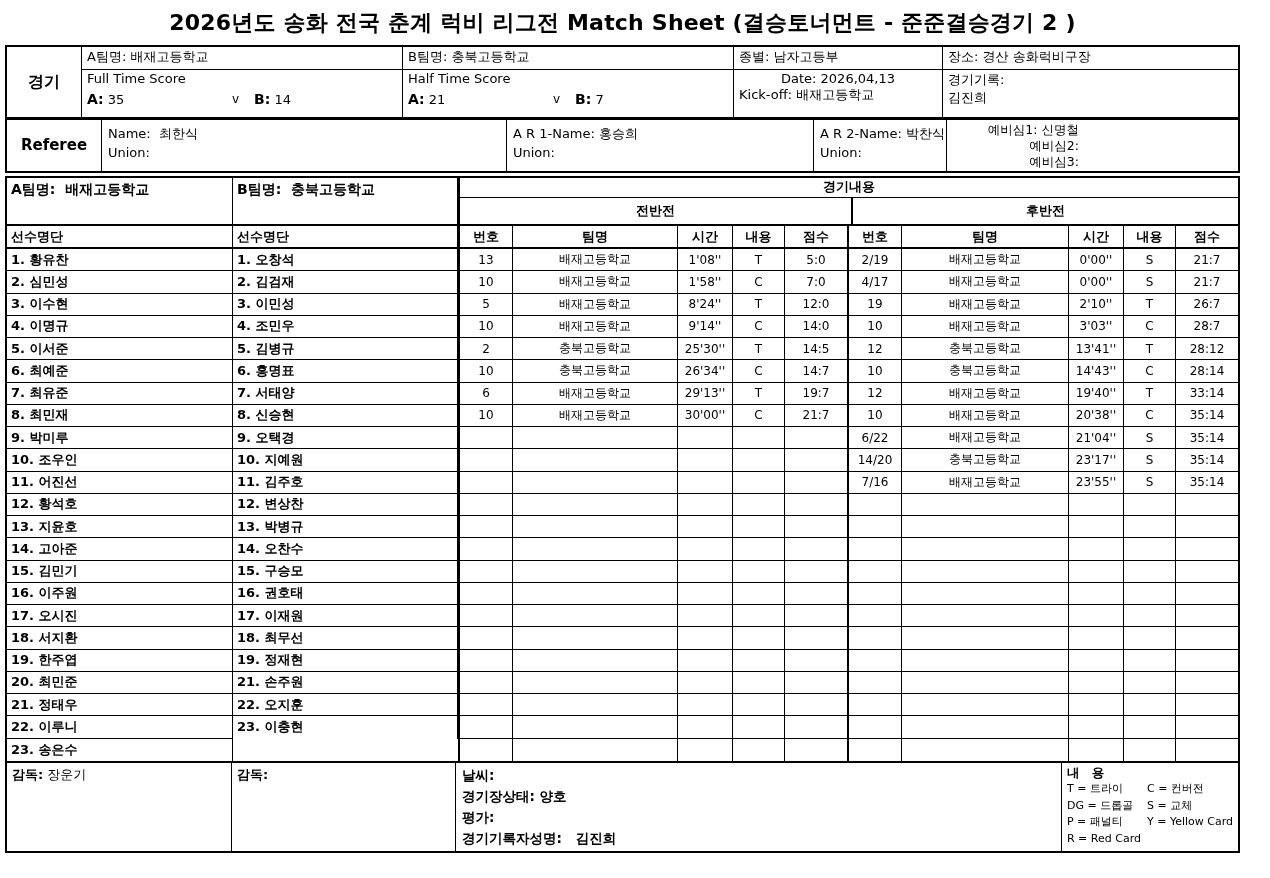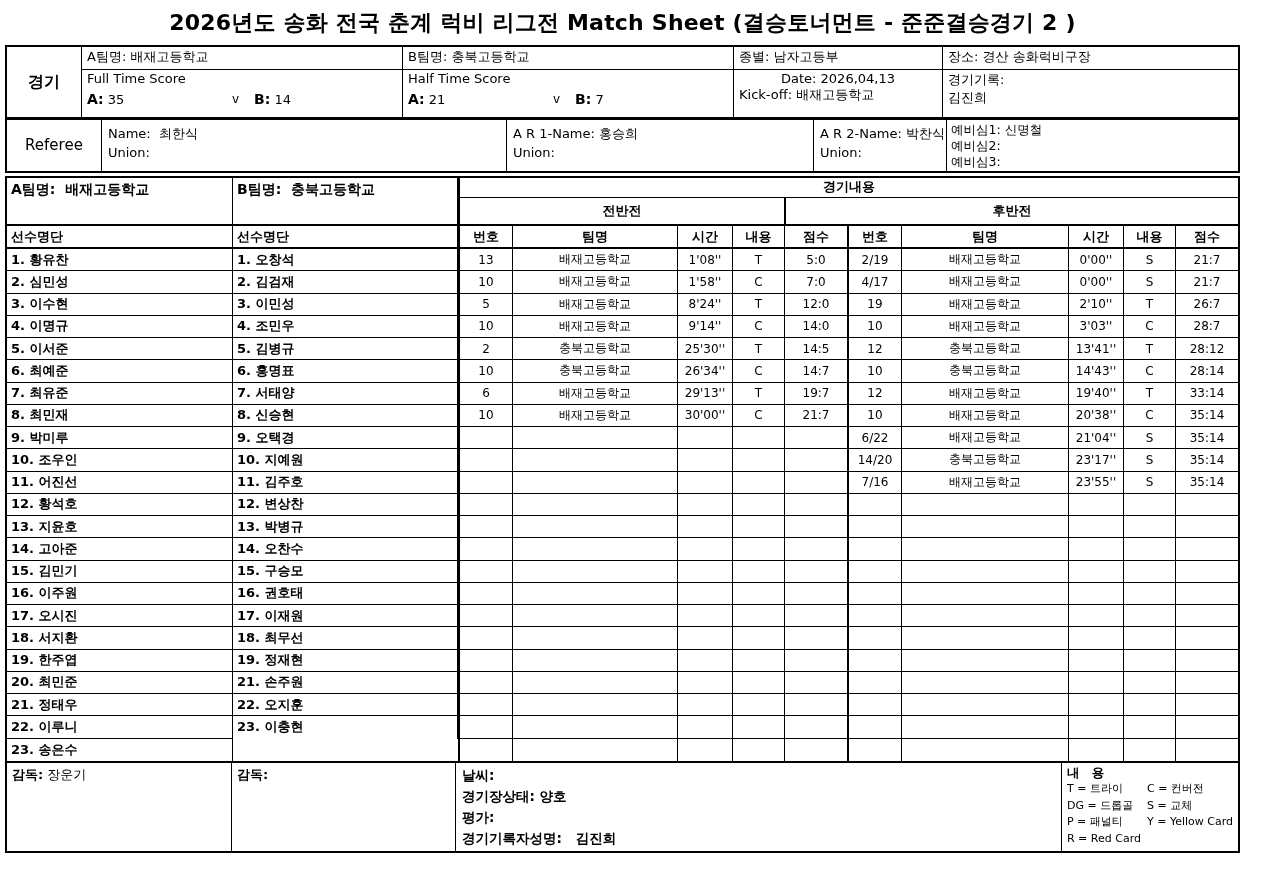--- a/index.html
+++ b/index.html
@@ -17,41 +17,41 @@
   .score-line{display:flex;align-items:center;margin-top:5px;font-size:13px;}
   .score-line .pa{width:145px;}
   .score-line .vv{width:22px;font-size:12px;}
   .blb{font-weight:bold;font-size:14px;}
   .date-line{text-align:center;}
 
   
   .ref-grid{display:grid;width:1235px;grid-template-columns:95px 405px 307px 133px 291px;border:2px solid #000;border-top:1px solid #000;height:54px;}
   .rg{border-right:1px solid #000;padding:4px 6px;font-size:13px;line-height:19px;overflow:hidden;white-space:nowrap;}
   .rg.last{border-right:none;}
-  .rg-label{display:flex;align-items:center;justify-content:center;font-weight:normal;font-size:15px;padding:0;}
-  .res-wrap{display:flex;padding:2px 4px;line-height:16px;font-size:12.5px;}
+  .rg-label{display:flex;align-items:center;justify-content:center;font-weight:bold;font-size:15px;padding:0;}
+  .res-wrap{display:flex;padding:2px 4px;line-height:16px;font-size:12.5px;text-align:right;}
   .res-left{width:128px;}
   .res-right{flex:1;}
   .res-right .tmo-line{padding-left:14px;}
 
   
   .main{display:flex;width:1235px;border:2px solid #000;margin-top:3px;}
   .left{width:451px;display:flex;}
   .l-col{display:flex;flex-direction:column;}
   .l-col.a{width:226px;}
   .l-col.b{width:225px;}
   .l-col .team-hdr{height:48px;border-right:1px solid #000;border-bottom:2px solid #000;padding:3px 4px;font-size:14px;font-weight:bold;white-space:nowrap;overflow:hidden;}
   .l-col .roster-hdr{height:23px;border-right:1px solid #000;border-bottom:2px solid #000;padding:2px 4px;font-size:13px;font-weight:bold;}
   .roster-cell{height:22.26px;border-right:1px solid #000;border-bottom:1px solid #000;padding:0 4px;font-size:13px;font-weight:bold;display:flex;align-items:center;white-space:nowrap;overflow:hidden;}
   .l-col .roster-cell:last-child{border-bottom:none;}
 
   .right{width:780px;border-left:2px solid #000;display:flex;flex-direction:column;}
   .log-title{height:20px;border-bottom:1px solid #000;text-align:center;font-size:13px;font-weight:bold;line-height:18px;}
   .halves-hdr{display:flex;height:28px;border-bottom:2px solid #000;}
-  .halves-hdr .hh{width:326px;border-right:2px solid #000;display:flex;align-items:center;justify-content:center;font-size:13px;font-weight:bold;}
+  .halves-hdr .hh{width:393px;border-right:2px solid #000;display:flex;align-items:center;justify-content:center;font-size:13px;font-weight:bold;}
   .halves-hdr .hh.last{flex:1;border-right:none;}
   .halves{display:flex;flex:1;}
   .half{width:389px;border-right:2px solid #000;display:flex;flex-direction:column;}
   .half.second{flex:1;border-right:none;}
   .log-row{display:flex;height:22.26px;border-bottom:1px solid #000;}
   .log-row.hdr{height:23px;border-bottom:2px solid #000;font-weight:bold;}
   .half .log-row:last-child{border-bottom:none;}
   .log-cell{border-right:1px solid #000;display:flex;align-items:center;justify-content:center;font-size:12px;white-space:nowrap;overflow:hidden;}
   .log-row.hdr .log-cell{font-size:13px;text-align:center;}
   .c-no{width:53px;}

